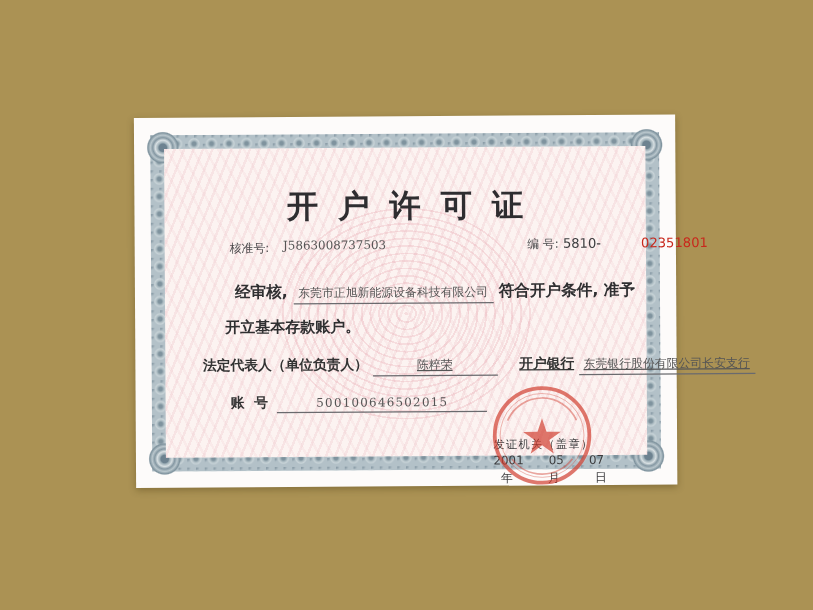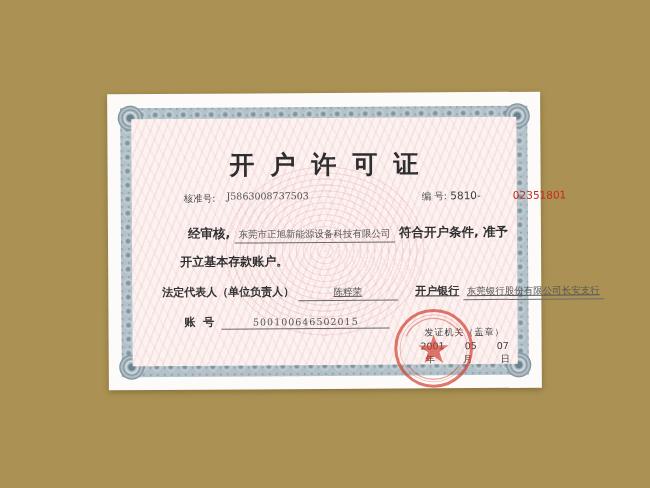--- a/index.html
+++ b/index.html
@@ -67,21 +67,21 @@
   .serial .pref{color:#3c3c3e;}
   .body1{left:56px;top:107px;font-size:12.5px;font-weight:bold;color:#2f2f31;}
   .body1 .ul{min-width:138px;font-weight:normal;}
   .body2{left:48px;top:135px;font-size:12px;font-weight:bold;color:#2f2f31;}
   .legalrow{left:30px;top:166px;font-size:11px;}
   .legalrow .ul{min-width:92px;text-decoration:underline;}
   .bankpart{margin-left:14px;text-decoration:underline;}
   .acctrow{left:52px;top:196px;font-size:11px;letter-spacing:2px;}
   .acctrow .ul{min-width:160px;letter-spacing:1px;}
   
-  .stampblock{position:absolute;left:262px;top:209px;width:140px;text-align:center;}
+  .stampblock{position:absolute;left:262px;top:232px;width:140px;text-align:left;}
   .stampblock .cap{font-size:9px;color:#3c3c3e;letter-spacing:1px;}
   .stampblock .date{font-size:9.5px;color:#3c3c3e;margin-top:1px;}
   .stampblock .date span{display:inline-block;}
   .stampblock .ymd{font-size:9.5px;color:#3c3c3e;margin-top:2px;padding-left:6px;}
   .seal{
     position:absolute;left:258px;top:188px;width:86px;height:86px;
     pointer-events:none;opacity:.8;
   }
 </style>
 </head>

